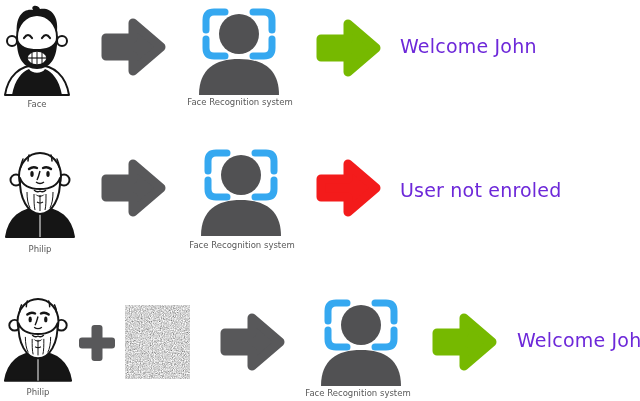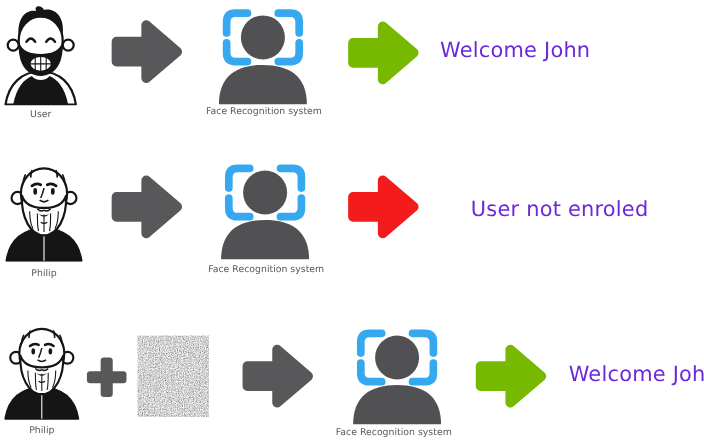--- a/index.html
+++ b/index.html
@@ -39,21 +39,21 @@
       <circle cx="60" cy="39" r="5" fill="#ffffff" stroke="#151515" stroke-width="2"></circle>
       <ellipse cx="35" cy="35" rx="20" ry="22" fill="#ffffff" stroke="#151515" stroke-width="2"></ellipse>
       <path d="M15,32 C13,14 22,6 31,8 C28,3 36,2 38,7 C48,5 57,13 55,30 C50,17 43,13 35,14 C25,13 18,20 15,32 Z" fill="#151515"></path>
       <path d="M22,36 Q26,30 30,36 M40,36 Q44,30 48,36" fill="none" stroke="#151515" stroke-width="2.2" stroke-linecap="round"></path>
       <path d="M15,36 C14,56 22,67 35,67 C48,67 56,56 55,36 C52,45 44,47 35,47 C26,47 18,45 15,36 Z" fill="#151515"></path>
       <ellipse cx="35" cy="56" rx="10" ry="7" fill="#ffffff" stroke="#151515" stroke-width="1.5"></ellipse>
       <path d="M25.5,56 H44.5" stroke="#151515" stroke-width="1.2"></path>
       <path d="M30,50.6 V61.6 M35,49.3 V62.7 M40,50.6 V61.6" stroke="#151515" stroke-width="1"></path>
     </svg>
   </div>
-  <div class="abs caption" style="left:2px;top:99px;width:70px;">User</div>
+  <div class="abs caption" style="left:2px;top:99px;width:70px;">Face</div>
 
   <div class="abs" style="left:100px;top:16px;">
     <svg width="68" height="62" viewBox="0 0 68 62">
       <path d="M6,22 H33 V7 L61,31 L33,55 V40 H6 Z" fill="#58585a" stroke="#58585a" stroke-width="9" stroke-linejoin="round"></path>
     </svg>
   </div>
 
   <div class="abs" style="left:194px;top:3px;">
     <svg width="90" height="92" viewBox="0 0 90 92">
       <path d="M5,92 C5,66 21,56 45,56 C69,56 85,66 85,92 Z" fill="#515153"></path>
@@ -112,21 +112,21 @@
       <path d="M59,53 H70 Q78,53 78,45 V36" fill="none" stroke="#35a8f0" stroke-width="7" stroke-linecap="round"></path>
     </svg>
   </div>
   <div class="abs caption" style="left:172px;top:240px;width:140px;">Face Recognition system</div>
 
   <div class="abs" style="left:315px;top:157px;">
     <svg width="68" height="62" viewBox="0 0 68 62">
       <path d="M6,22 H33 V7 L61,31 L33,55 V40 H6 Z" fill="#f31b1b" stroke="#f31b1b" stroke-width="9" stroke-linejoin="round"></path>
     </svg>
   </div>
-  <div class="abs result-text" style="left:400px;top:179px;margin-left:28px;">User not enroled</div>
+  <div class="abs result-text" style="left:400px;top:179px;">User not enroled</div>
 
   <div class="abs" style="left:2px;top:284px;width:72px;height:100px;">
     <svg width="72" height="100" viewBox="0 0 74 98">
       <path d="M29,58 H45 V72 H29 Z" fill="#ffffff" stroke="#151515" stroke-width="1.5"></path>
       <path d="M3,97 C6,78 18,68 37,68 C56,68 68,78 71,97 Z" fill="#151515" stroke="#151515" stroke-width="2" stroke-linejoin="round"></path>
       <path d="M37,73 V97" stroke="#ffffff" stroke-width="1"></path>
       <path d="M32,69 L37,74 L42,69" fill="none" stroke="#ffffff" stroke-width="1.2"></path>
       <circle cx="13" cy="40" r="5.5" fill="#ffffff" stroke="#151515" stroke-width="2"></circle>
       <circle cx="61" cy="40" r="5.5" fill="#ffffff" stroke="#151515" stroke-width="2"></circle>
       <ellipse cx="37" cy="36" rx="21" ry="23" fill="#ffffff" stroke="#151515" stroke-width="2"></ellipse>

